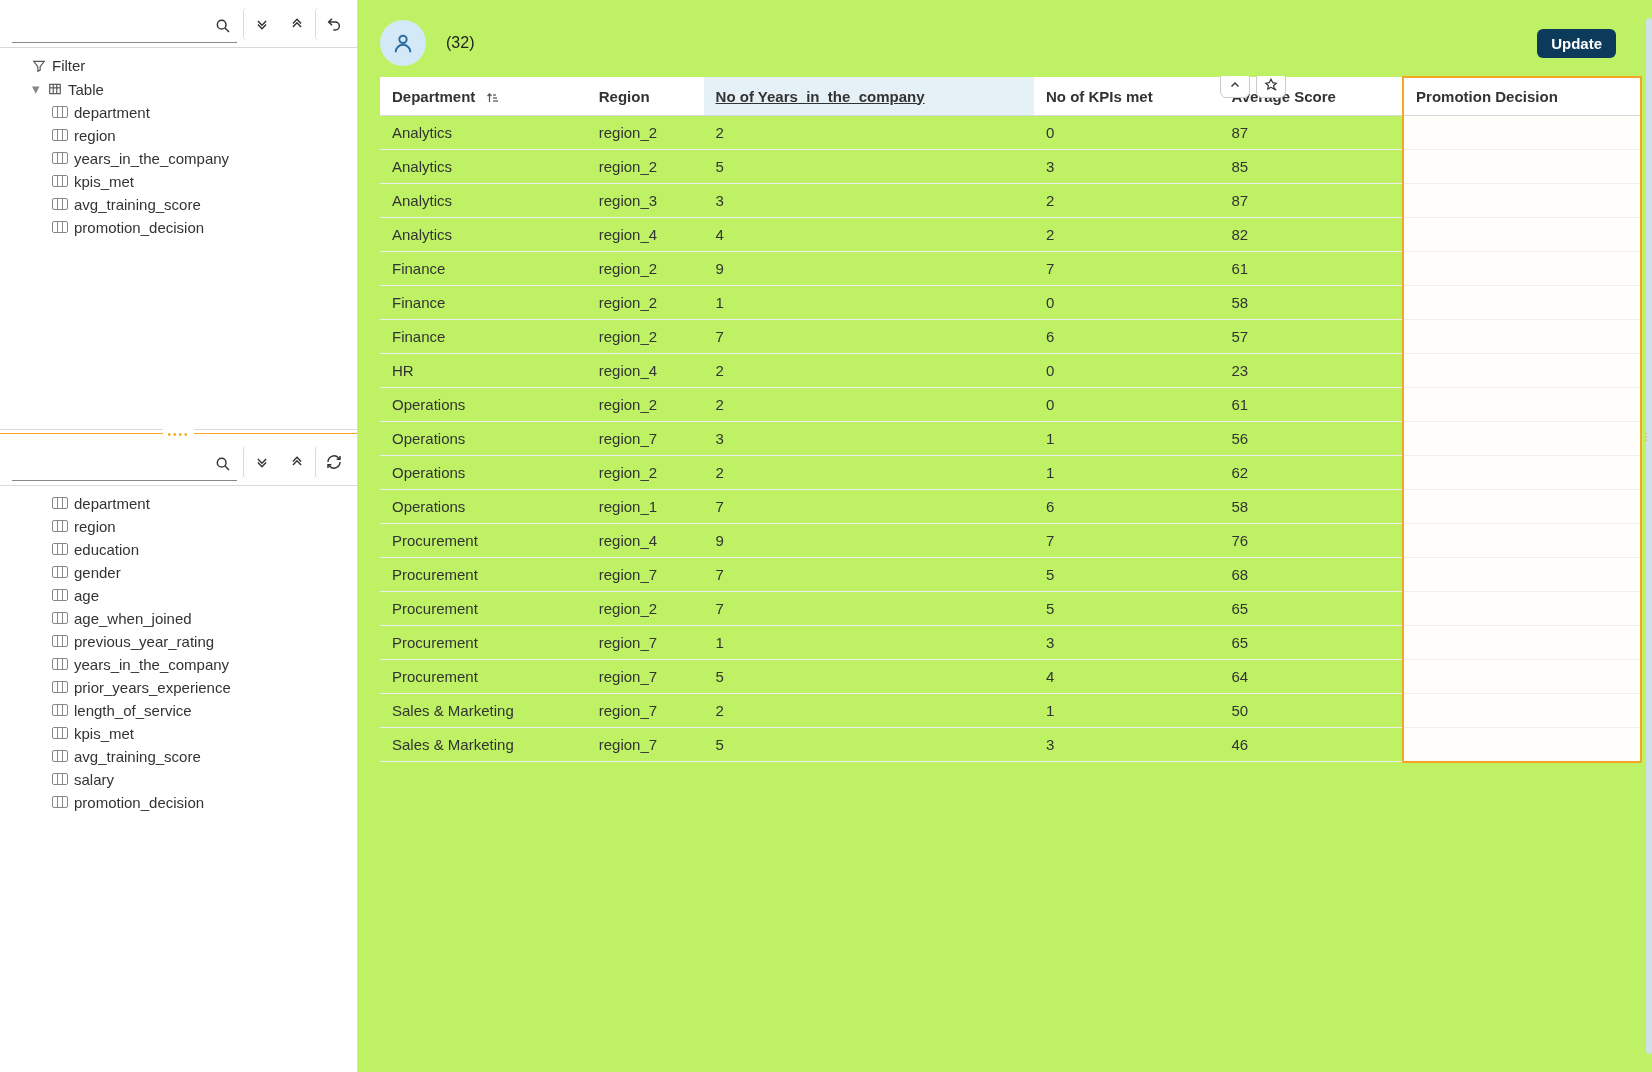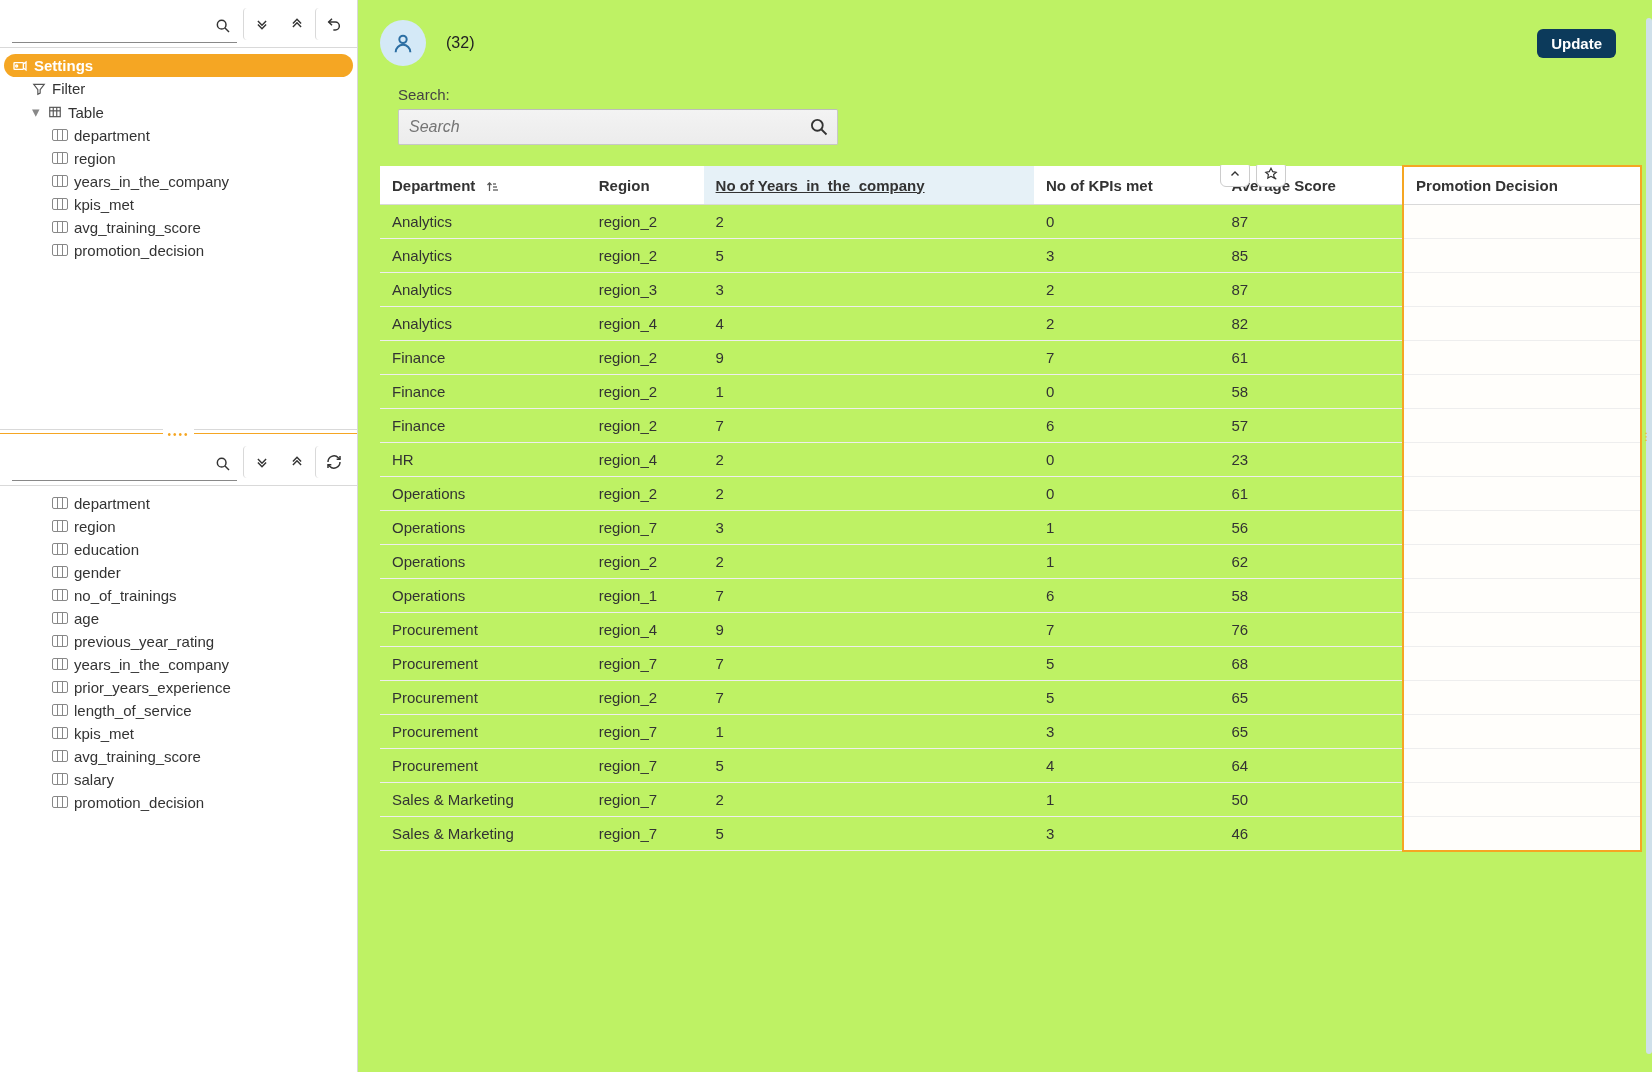--- a/index.html
+++ b/index.html
@@ -180,30 +180,20 @@
             </svg>
         </div>
         <div class="icon-btn sep">
           <svg width="16" height="16" viewBox="0 0 24 24" fill="none" stroke="#333" stroke-width="2.2">
               <path d="M9 14l-5-5 5-5"></path>
               <path d="M4 9h10a6 6 0 0 1 0 12h-3"></path>
             </svg>
         </div>
       </div>
       <div class="tree" id="tree-top">
-          <div class="tree-row lev0 selected">
-            <span>
-              <svg width="16" height="16" viewBox="0 0 24 24" fill="none" stroke="#fff" stroke-width="2">
-                <rect x="3" y="7" width="14" height="10" rx="1"></rect>
-                <path d="M17 9l4-3v12l-4-3"></path>
-                <circle cx="7" cy="12" r="1.5"></circle>
-              </svg>
-            </span>
-            <span class="label">Settings</span>
-          </div>
           <div class="tree-row lev1">
             <span>
               <svg width="14" height="14" viewBox="0 0 24 24" fill="none" stroke="#555" stroke-width="2">
                 <path d="M3 4h18l-7 9v6l-4 2v-8z"></path>
               </svg>
             </span>
             <span class="label">Filter</span>
           </div>
           <div class="tree-row lev1">
             <span class="caret">▾</span>
@@ -293,25 +283,25 @@
           <div class="tree-row lev2">
             <span><span class="col-icon"></span></span>
             <span class="label">education</span>
           </div>
           <div class="tree-row lev2">
             <span><span class="col-icon"></span></span>
             <span class="label">gender</span>
           </div>
           <div class="tree-row lev2">
             <span><span class="col-icon"></span></span>
-            <span class="label">no_of_trainings</span>
-          </div>
-          <div class="tree-row lev2">
-            <span><span class="col-icon"></span></span>
             <span class="label">age</span>
+          </div>
+          <div class="tree-row lev2">
+            <span><span class="col-icon"></span></span>
+            <span class="label">age_when_joined</span>
           </div>
           <div class="tree-row lev2">
             <span><span class="col-icon"></span></span>
             <span class="label">previous_year_rating</span>
           </div>
           <div class="tree-row lev2">
             <span><span class="col-icon"></span></span>
             <span class="label">years_in_the_company</span>
           </div>
           <div class="tree-row lev2">
@@ -348,32 +338,20 @@
       <div class="avatar">
         <svg width="22" height="22" viewBox="0 0 24 24" fill="none" stroke="#2b6ea3" stroke-width="2.2">
             <circle cx="12" cy="8" r="4"></circle>
             <path d="M4 22c0-4.4 3.6-8 8-8s8 3.6 8 8"></path>
           </svg>
       </div>
       <span class="count">(32)</span>
       <div class="update-btn">Update</div>
     </div>
 
-    <div class="search-section">
-      <div class="search-label">Search:</div>
-      <div class="big-search">
-        <input placeholder="Search" style="">
-        <span>
-          <svg width="20" height="20" viewBox="0 0 24 24" fill="none" stroke="#333" stroke-width="2.2">
-              <circle cx="10" cy="10" r="6.5"></circle>
-              <line x1="15" y1="15" x2="21" y2="21"></line>
-            </svg>
-        </span>
-      </div>
-    </div>
 
     <div class="table-wrap">
       <div class="float-controls">
         <div class="float-btn">
           <svg width="12" height="12" viewBox="0 0 24 24" fill="none" stroke="#333" stroke-width="2.8">
               <polyline points="5 15 12 8 19 15"></polyline>
             </svg>
         </div>
         <div class="float-btn">
           <svg width="14" height="14" viewBox="0 0 24 24" fill="none" stroke="#333" stroke-width="2">

